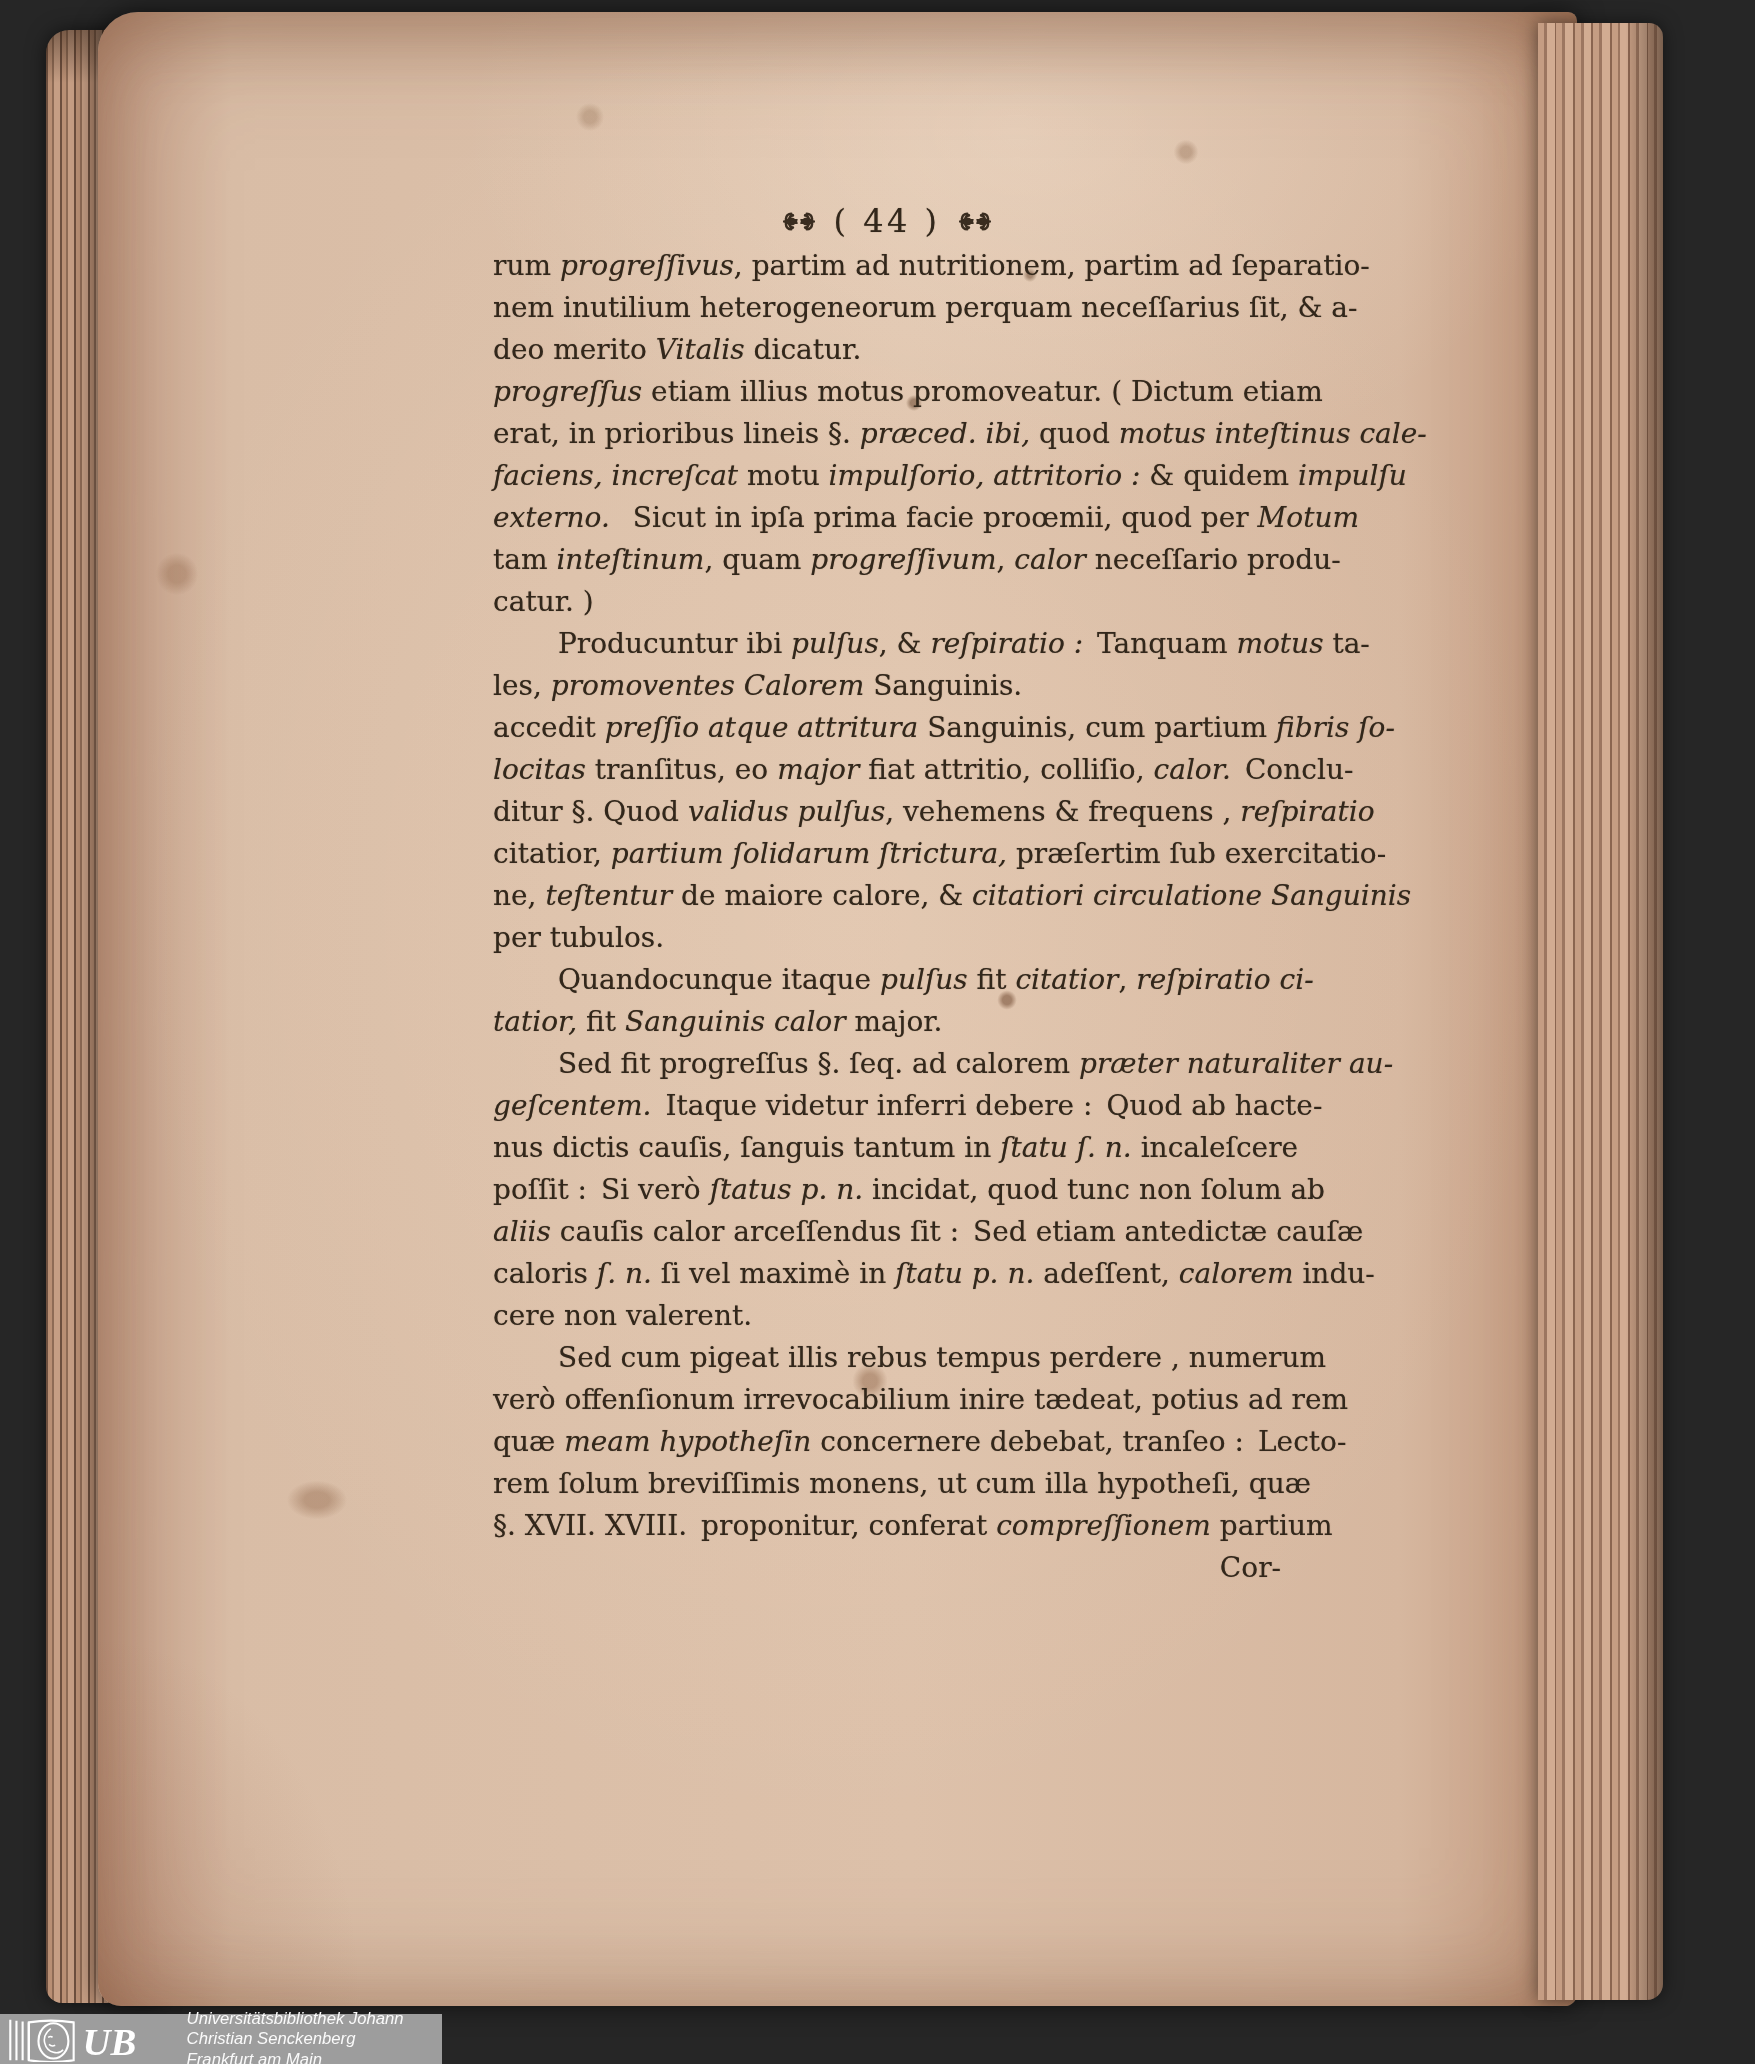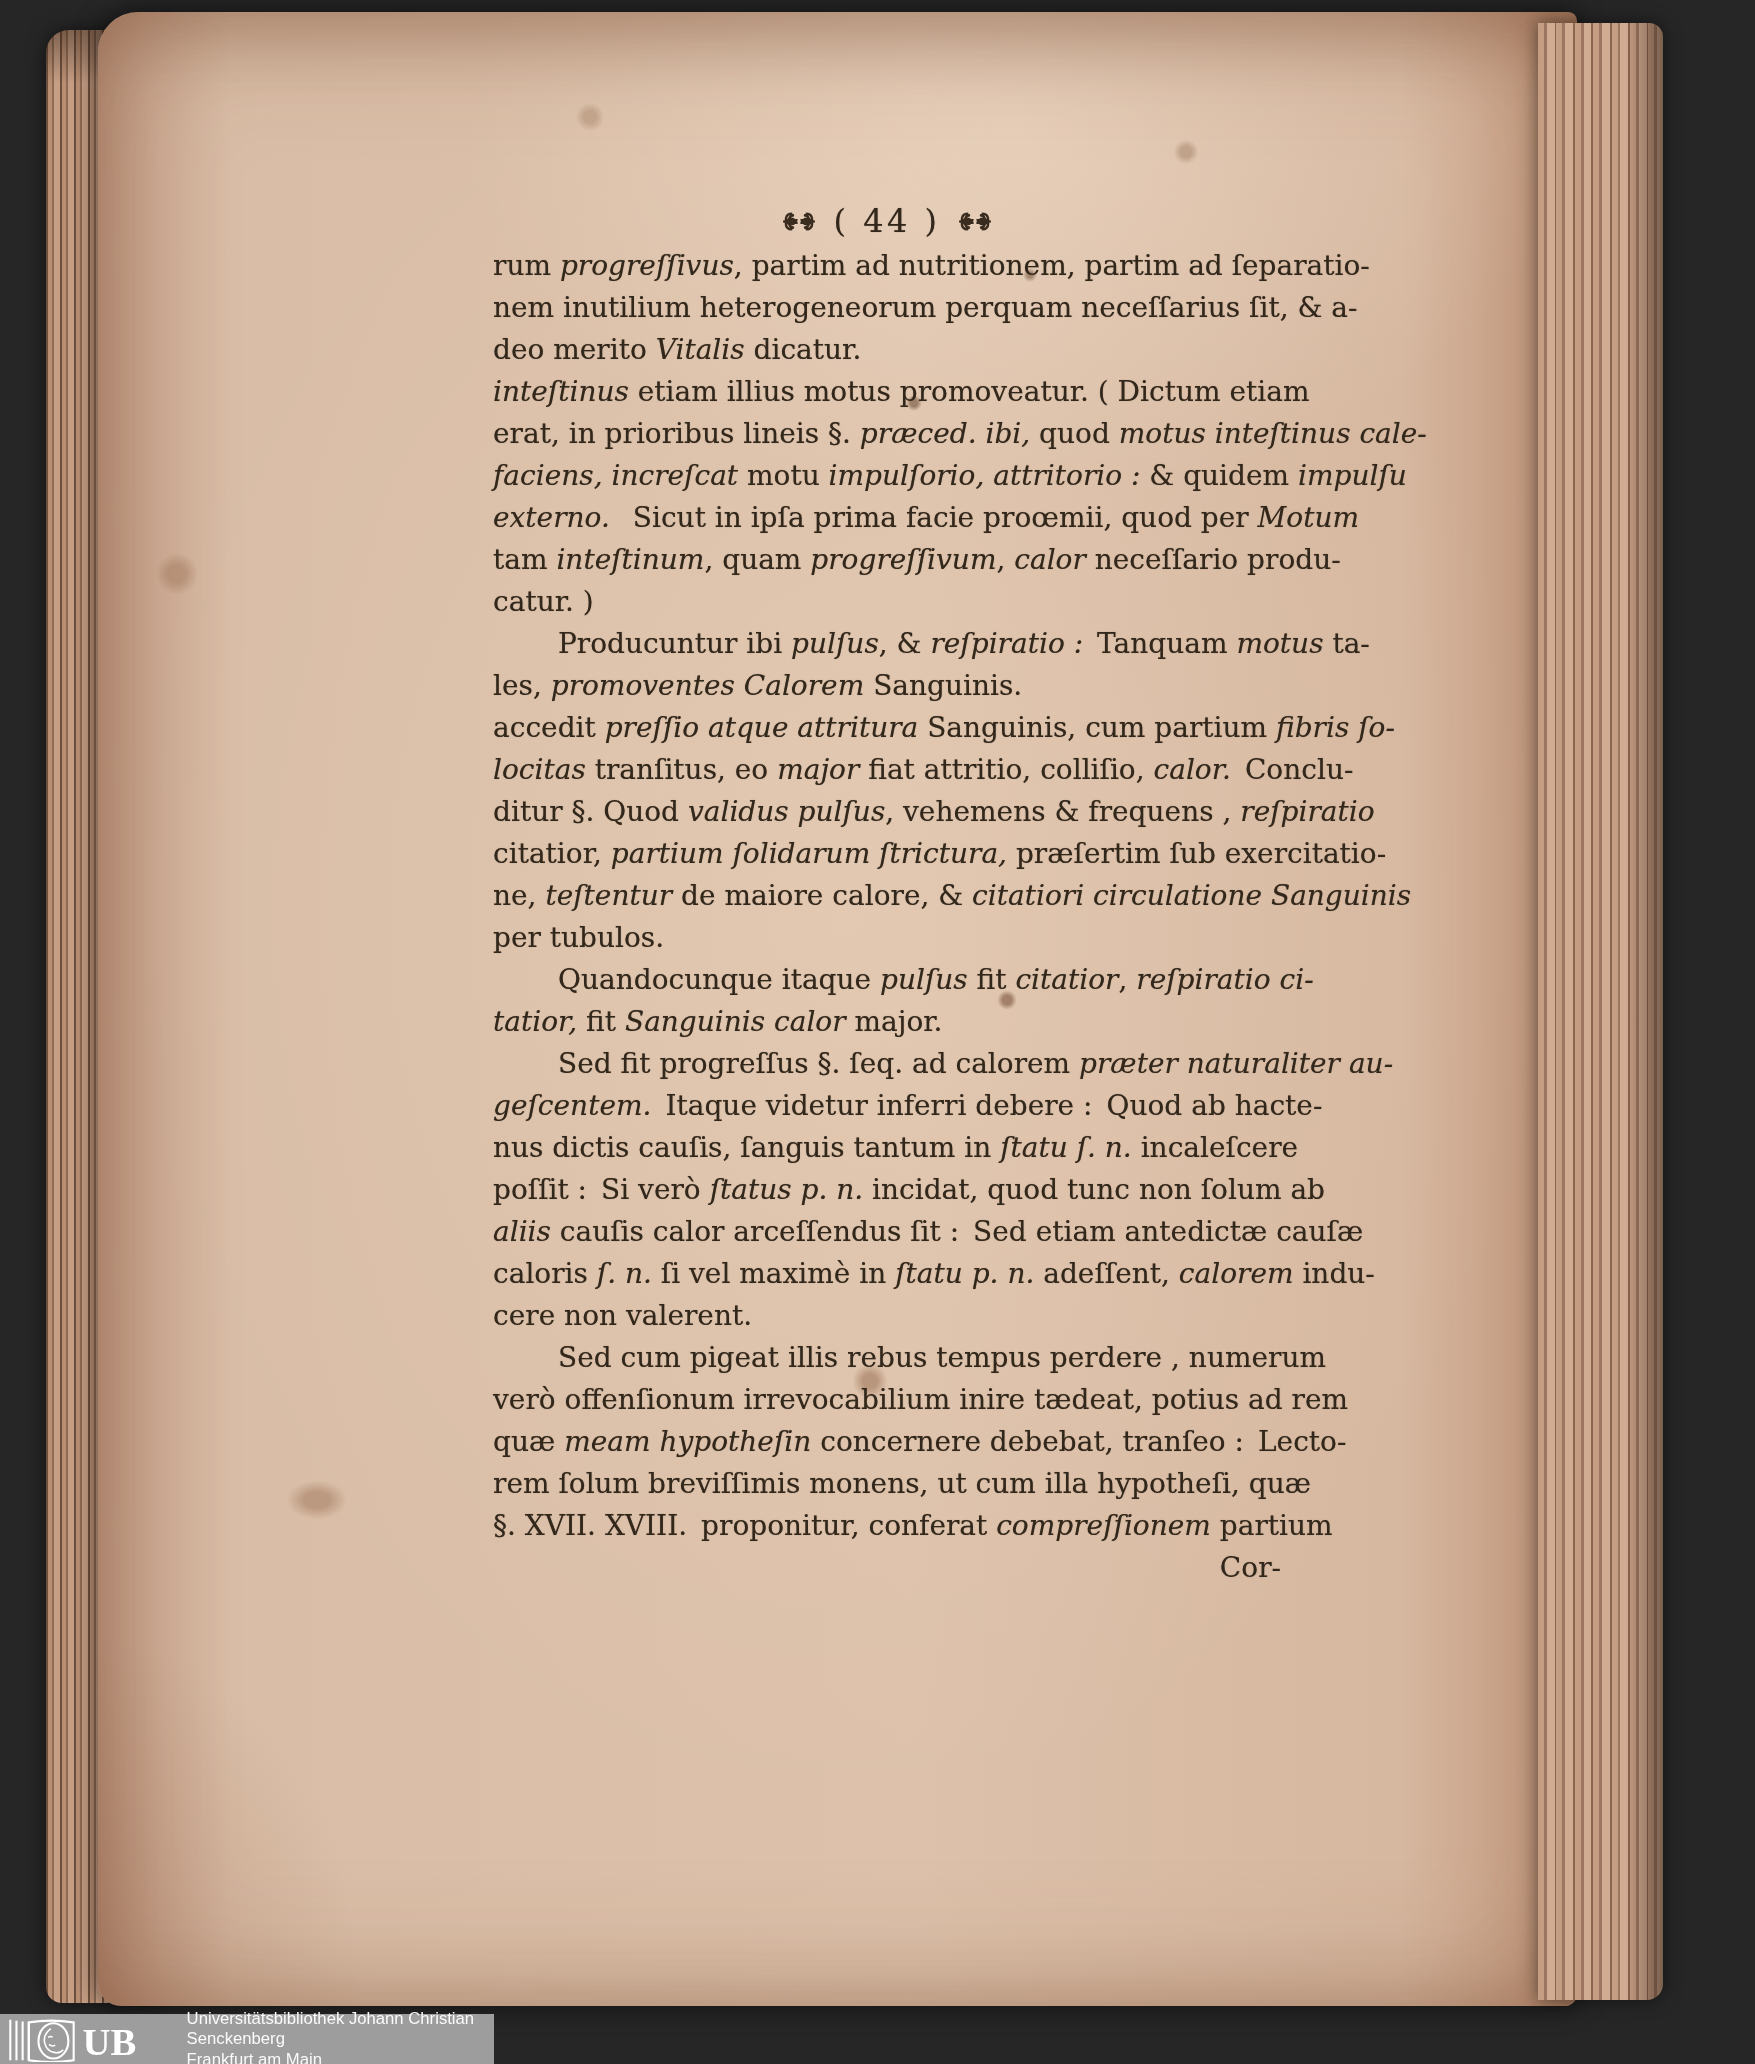--- a/index.html
+++ b/index.html
@@ -76,24 +76,25 @@
     height:42px;line-height:42px;
     text-align:justify;text-align-last:justify;
     white-space:nowrap;
   }
   .line.left{text-align-last:left;}
   .line.right{text-align-last:right;}
   .line.indent{text-indent:65px;}
   .line i{font-style:italic;}
   
   .footer{
-    position:absolute;left:0;bottom:0;width:494px;height:51px;
+    position:absolute;left:0;bottom:0;width:442px;height:51px;
     background:#9d9d9d;
     display:flex;align-items:center;
     font-family:"Liberation Sans","DejaVu Sans",sans-serif;
+    font-style:italic;
   }
   .footer-logo{margin-left:5.3px;flex:0 0 auto;}
   .footer-text{margin-left:12.3px;color:#fafafa;font-size:16.7px;line-height:1.22;}
 </style>
 </head>
 <body>
 
 <div class="stack-left"></div>
 
 <div class="paper">
@@ -114,21 +115,21 @@
       <path d="M14 28 a6 6 0 1 1 6 -6 a4 4 0 1 0 -4 4"></path>
       <path d="M32 28 a6 6 0 1 0 -6 -6 a4 4 0 1 1 4 4"></path>
       <path d="M6 19 h6 M34 19 h6"></path>
     </svg>
   </div>
 
   <div class="body-lines">
       <div class="line justify"><span>rum </span><i>progreſſivus</i><span>, partim ad nutritionem, partim ad ſeparatio-</span></div>
       <div class="line justify"><span>nem inutilium heterogeneorum perquam neceſſarius ſit, &amp; a-</span></div>
       <div class="line left"><span>deo merito </span><i>Vitalis</i><span> dicatur.</span></div>
-      <div class="line justify"><i>inteſtinus</i><span> etiam illius motus promoveatur. ( Dictum etiam</span></div>
+      <div class="line justify"><i>progreſſus</i><span> etiam illius motus promoveatur. ( Dictum etiam</span></div>
       <div class="line justify"><span>erat, in prioribus lineis §. </span><i>præced. ibi,</i><span> quod </span><i>motus inteſtinus cale-</i></div>
       <div class="line justify"><i>faciens, increſcat</i><span> motu </span><i>impulſorio, attritorio :</i><span> &amp; quidem </span><i>impulſu</i></div>
       <div class="line justify"><i>externo.</i><span>  Sicut in ipſa prima facie proœmii, quod per </span><i>Motum</i></div>
       <div class="line justify"><span>tam </span><i>inteſtinum</i><span>, quam </span><i>progreſſivum</i><span>, </span><i>calor</i><span> neceſſario produ-</span></div>
       <div class="line left"><span>catur. )</span></div>
       <div class="line justify indent"><span>Producuntur ibi </span><i>pulſus</i><span>, &amp; </span><i>reſpiratio :</i><span> Tanquam </span><i>motus</i><span> ta-</span></div>
       <div class="line left"><span>les, </span><i>promoventes Calorem</i><span> Sanguinis.</span></div>
       <div class="line justify"><span>accedit </span><i>preſſio atque attritura</i><span> Sanguinis, cum partium </span><i>fibris ſo-</i></div>
       <div class="line justify"><i>locitas</i><span> tranſitus, eo </span><i>major</i><span> fiat attritio, colliſio, </span><i>calor.</i><span> Conclu-</span></div>
       <div class="line justify"><span>ditur §. Quod </span><i>validus pulſus</i><span>, vehemens &amp; frequens , </span><i>reſpiratio</i></div>

